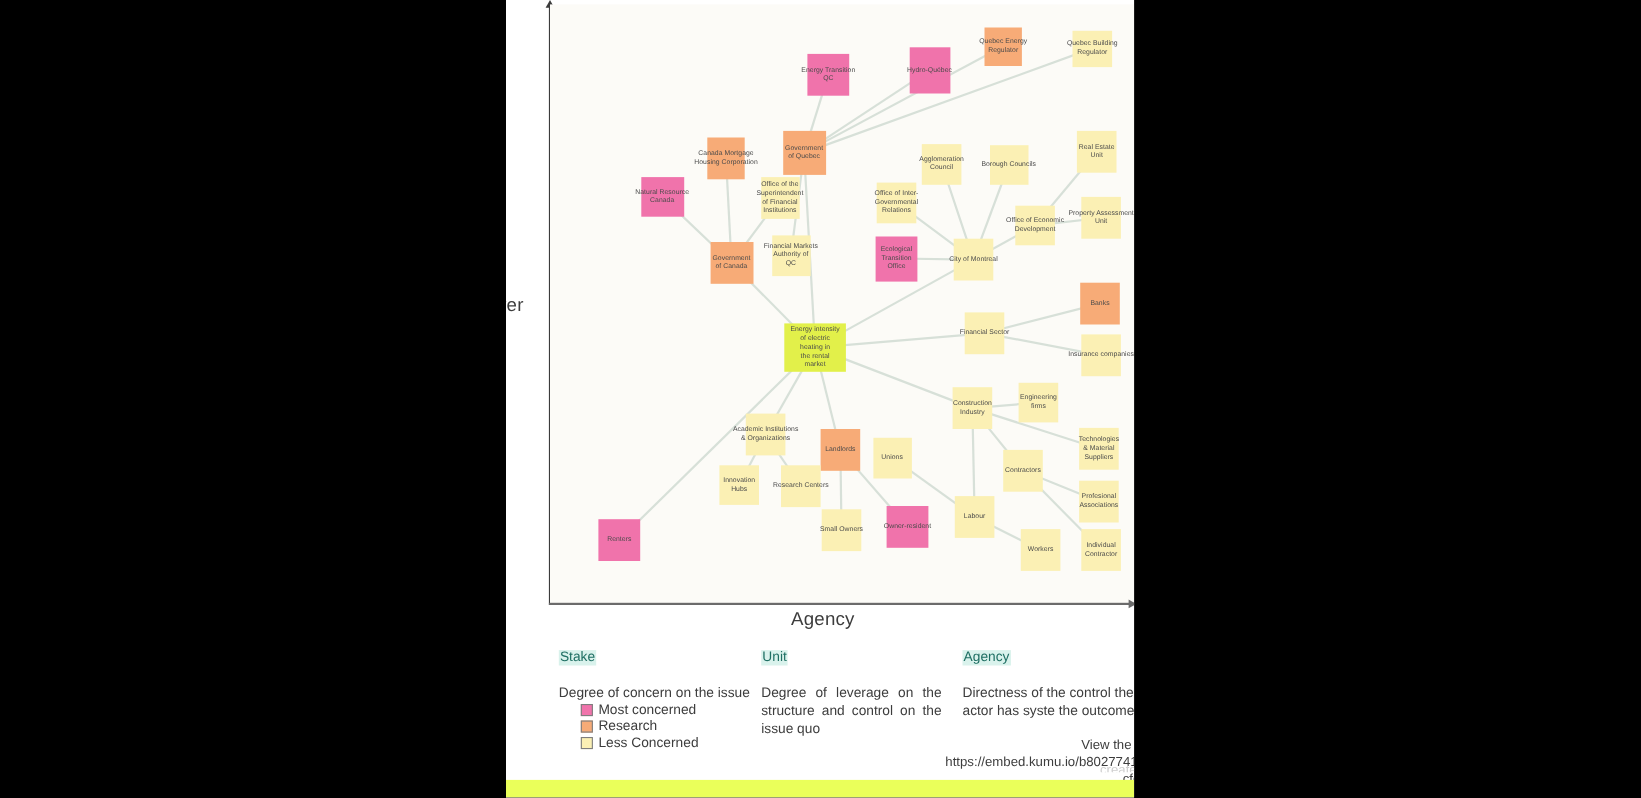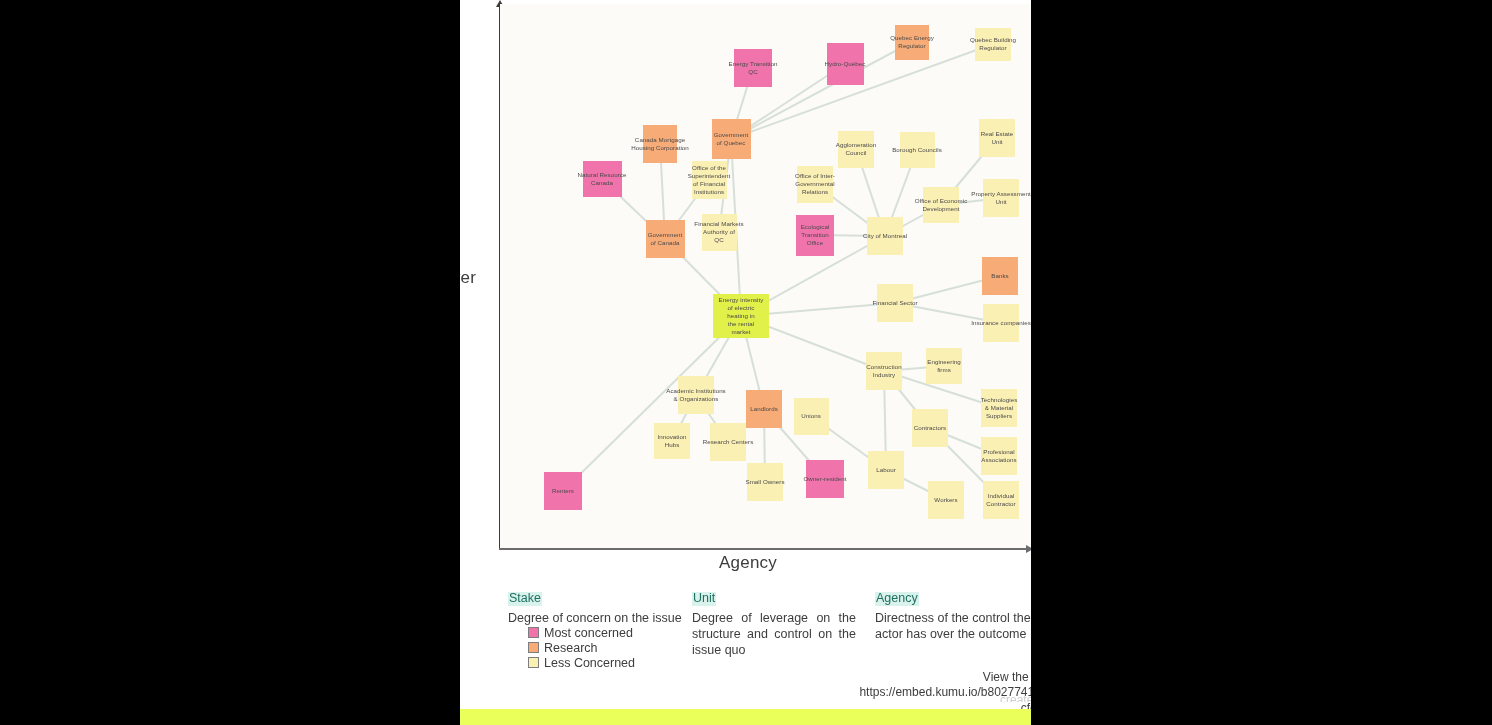--- a/index.html
+++ b/index.html
@@ -128,29 +128,30 @@
     color: #1f6f63;
     background: #d9f2ec;
     display: inline-block;
     line-height: 1.1;
     padding: 0 1px;
   }
   .leg-desc {
     font-size: 12.5px;
     color: #3d3d3d;
     line-height: 1.28;
-    margin-top: 4px;
+    margin-top: 16px;
     text-align: justify;
   }
   #leg-stake   { left: 48px; width: 180px; }
   #leg-power   { left: 232px; width: 164px; }
   #leg-agency  { left: 415px; width: 175px; }
 
   .swatch-row {
     display: flex;
+    align-items: center;
     gap: 5px;
     margin-left: 20px;
     margin-top: 1px;
   }
   .swatch {
     width: 11px;
     height: 11px;
     border: 1px solid #7e7e7e;
     box-sizing: border-box;
     flex: 0 0 auto;
@@ -414,21 +415,21 @@
       </div>
     </div>
 
     <div class="leg-col" id="leg-power">
       <div class="leg-title">Unit</div>
       <div class="leg-desc">Degree of leverage on the structure and control on the issue quo</div>
     </div>
 
     <div class="leg-col" id="leg-agency">
       <div class="leg-title">Agency</div>
-      <div class="leg-desc" style="text-align:left">Directness of the control the actor has over the outcome</div>
+      <div class="leg-desc" style="text-align:left">Directness of the control the actor has syste the outcome</div>
     </div>
   </div>
 
   <div id="footer-note">
     <div>View the syste</div>
     <div>https://embed.kumu.io/b80277415113</div>
     <div>cfedfd0</div>
   </div>
   <div id="footer-clip">created</div>
 

